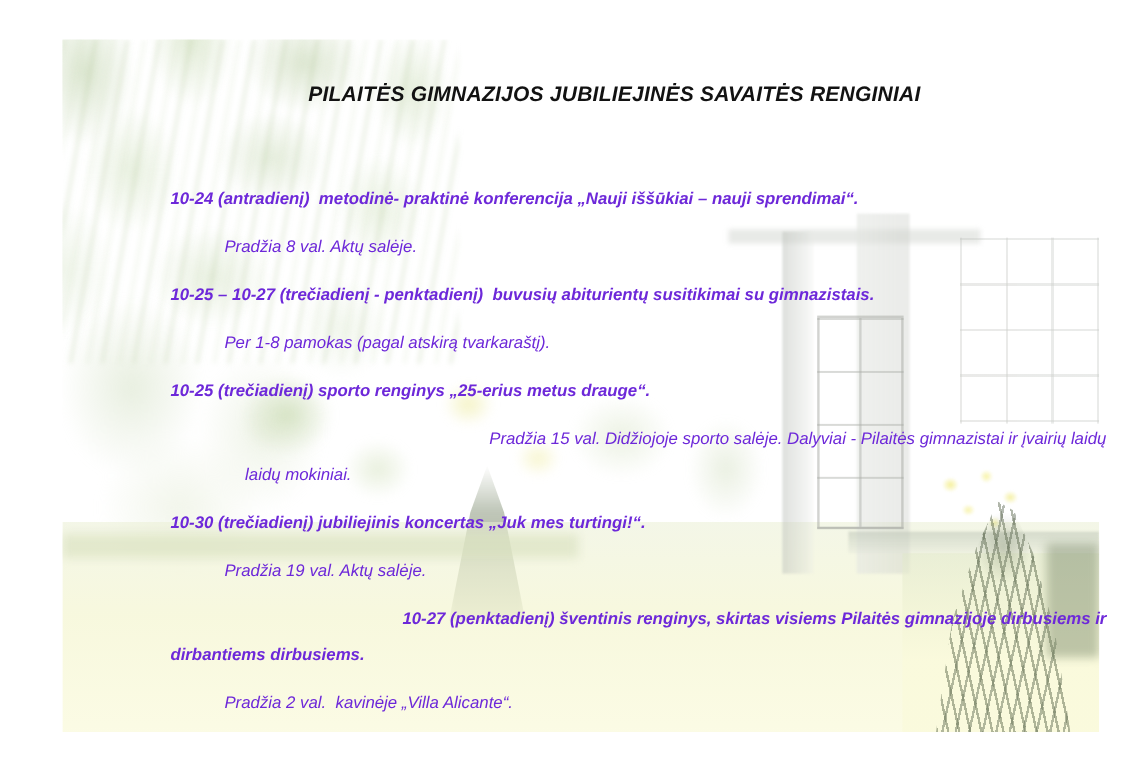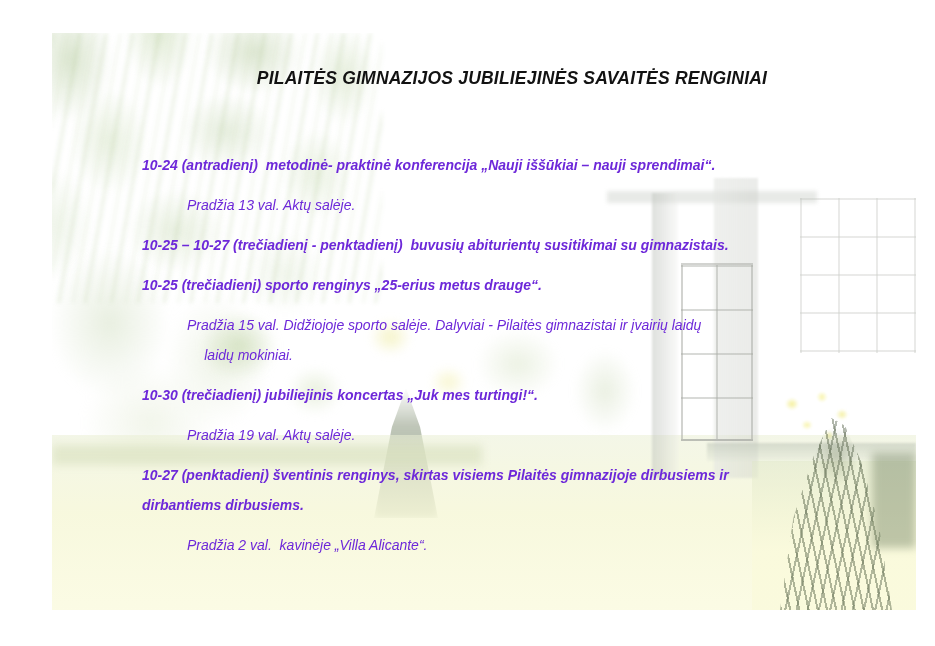--- a/index.html
+++ b/index.html
@@ -163,21 +163,21 @@
     font-size: 14px;
     font-style: italic;
   }
   .lines p {
     line-height: 30px;
     margin: 0 0 10px 0;
     white-space: pre;
   }
   .lines p.b { font-weight: 700; }
   .lines p.d { padding-left: 45px; }
-  .lines p.tight { margin-bottom: 0; }
+  .lines p.tight { margin-bottom: 0; text-align: right; }
 </style>
 </head>
 <body>
 
 <div class="page">
 
   <div class="photo">
     <div class="foliage-main"></div>
     <div class="foliage-streaks"></div>
     <div class="left-trees"></div>
@@ -194,22 +194,23 @@
     <div class="bottom-right-lawn"></div>
     <div class="bush-flowers"></div>
     <div class="dark-bush"></div>
     <div class="hedge-right"></div>
   </div>
 
   <div class="title">PILAITĖS GIMNAZIJOS JUBILIEJINĖS SAVAITĖS RENGINIAI</div>
 
   <div class="lines">
     <p class="b">10-24 (antradienį)  metodinė- praktinė konferencija „Nauji iššūkiai – nauji sprendimai“.</p>
-    <p class="d">Pradžia 13 val. Aktų salėje.</p>
+    <p class="d">Pradžia 8 val. Aktų salėje.</p>
     <p class="b">10-25 – 10-27 (trečiadienį - penktadienį)  buvusių abiturientų susitikimai su gimnazistais.</p>
+    <p class="d">Per 1-8 pamokas (pagal atskirą tvarkaraštį).</p>
     <p class="b">10-25 (trečiadienį) sporto renginys „25-erius metus drauge“.</p>
     <p class="d tight">Pradžia 15 val. Didžiojoje sporto salėje. Dalyviai - Pilaitės gimnazistai ir įvairių laidų</p>
     <p>                <span>laidų mokiniai.</span></p>
     <p class="b">10-30 (trečiadienį) jubiliejinis koncertas „Juk mes turtingi!“.</p>
     <p class="d">Pradžia 19 val. Aktų salėje.</p>
     <p class="b tight">10-27 (penktadienį) šventinis renginys, skirtas visiems Pilaitės gimnazijoje dirbusiems ir</p>
     <p class="b">dirbantiems dirbusiems.</p>
     <p class="d">Pradžia 2 val.  kavinėje „Villa Alicante“.</p>
   </div>
 

